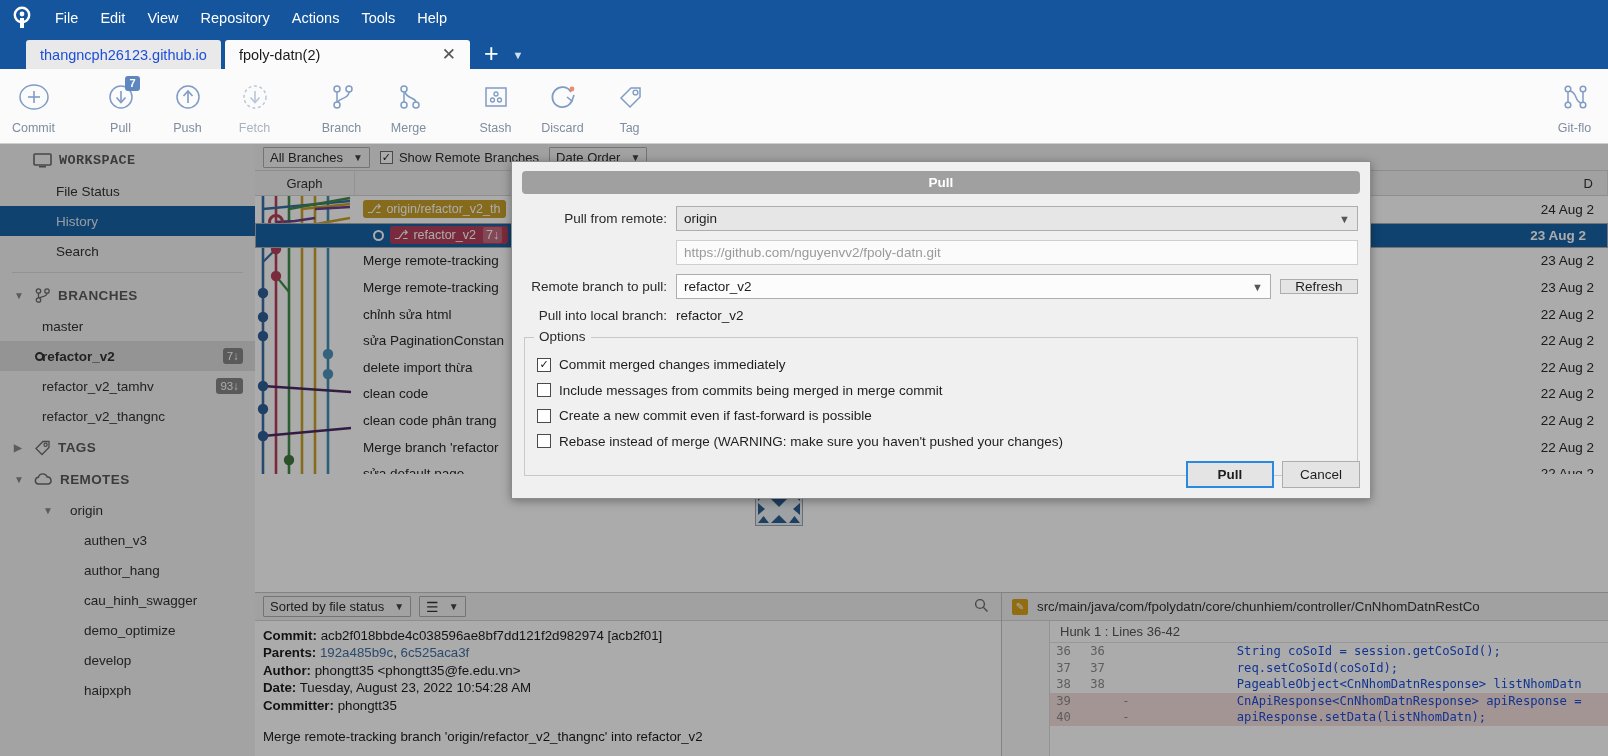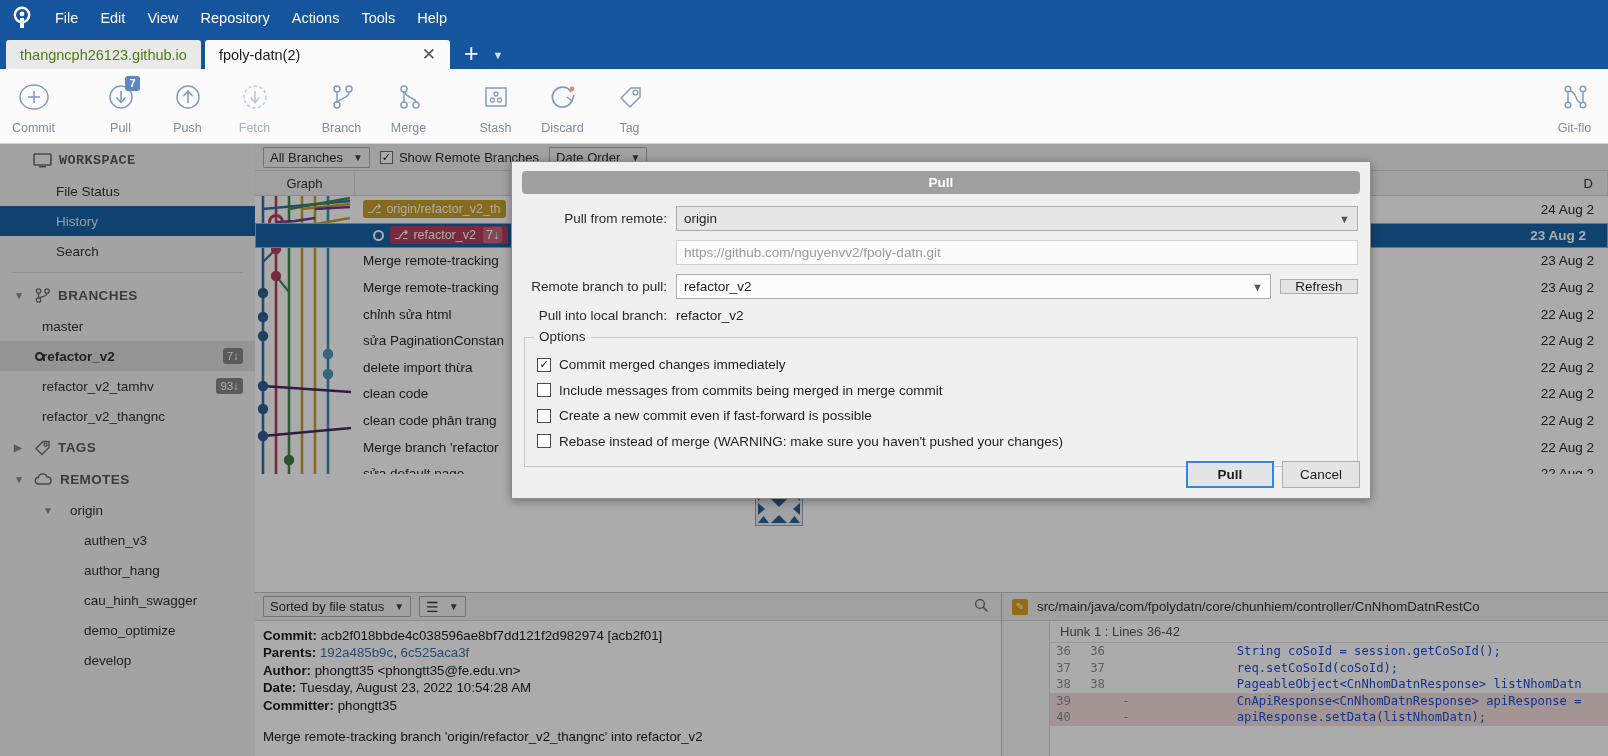--- a/index.html
+++ b/index.html
@@ -27,21 +27,21 @@
   
   .tabbar{
     position:absolute; left:0; top:36px; width:1608px; height:33px;
     background:#14559d; display:flex; align-items:flex-end;
   }
   .tab{
     height:29px; display:flex; align-items:center; gap:8px;
     padding:0 14px; font-size:14.5px; white-space:nowrap;
     border-radius:3px 3px 0 0; margin-right:4px; cursor:default;
   }
-  .tab.inactive{ background:#e9e9e9; color:#4d7c0f; margin-left:6px; }
+  .tab.inactive{ background:#e9e9e9; color:#1d4ed8; margin-left:26px; }
   .tab.active{ background:#fbfbfb; color:#1a1a1a; min-width:245px; justify-content:space-between; }
   .tab .tab-close{ color:#555; font-size:17px; line-height:14px; padding-left:22px; }
   .tab-plus{ color:#fff; font-size:25px; line-height:22px; padding:0 10px 5px 10px; font-weight:300; }
   .tab-caret{ color:#cfe0f2; font-size:11px; padding:0 8px 8px 4px; }
 
   
   .toolbar{
     position:absolute; left:0; top:69px; width:1608px; height:75px;
     background:#fbfbfb; border-bottom:1px solid #cfcfcf;
     display:flex; align-items:center;
@@ -216,21 +216,21 @@
     flex:1; height:25px; background:#fbfbfb; border:1px solid #cfcfcf;
     display:flex; align-items:center; padding:0 7px; font-size:13.5px; color:#9a9a9a;
   }
   .btn{
     height:15px; min-width:78px; border:1px solid #adadad; background:#e4e4e4;
     display:flex; align-items:center; justify-content:center;
     font-size:13.5px; color:#1e1e1e; cursor:default; padding:0 10px;
   }
   .statictext{ font-size:13.5px; color:#1e1e1e; }
   .group{
-    margin:4px 12px 0 12px; border:1px solid #c8c8c8; padding:14px 12px 12px 12px;
+    margin:4px 12px 0 12px; border:1px solid #c8c8c8; padding:14px 12px 21px 12px;
     position:relative;
   }
   .group .gtitle{
     position:absolute; top:-9px; left:9px; background:#f0f0f0; padding:0 5px;
     font-size:13.5px; color:#2a2a2a;
   }
   .optrow{ display:flex; align-items:center; gap:8px; height:25.5px; font-size:13.5px; color:#1e1e1e;}
   .optbox{
     width:14px; height:14px; border:1px solid #4a4a4a; background:#fff; flex:none;
     display:inline-flex; align-items:center; justify-content:center; font-size:11px; color:#111;
@@ -482,20 +482,23 @@
     <span>author_hang</span>
   </div>
   <div class="sb-item remote-branch">
     <span>cau_hinh_swagger</span>
   </div>
   <div class="sb-item remote-branch">
     <span>demo_optimize</span>
   </div>
   <div class="sb-item remote-branch">
     <span>develop</span>
+  </div>
+  <div class="sb-item remote-branch">
+    <span>haipxph</span>
   </div>
 </div>
 
 <div class="main">
 
   <div class="filterbar">
     <div class="combo">
       <span class="cv">All Branches</span>
       <span class="chev" style="font-size:10px;color:#444;">▼</span>
     </div>

